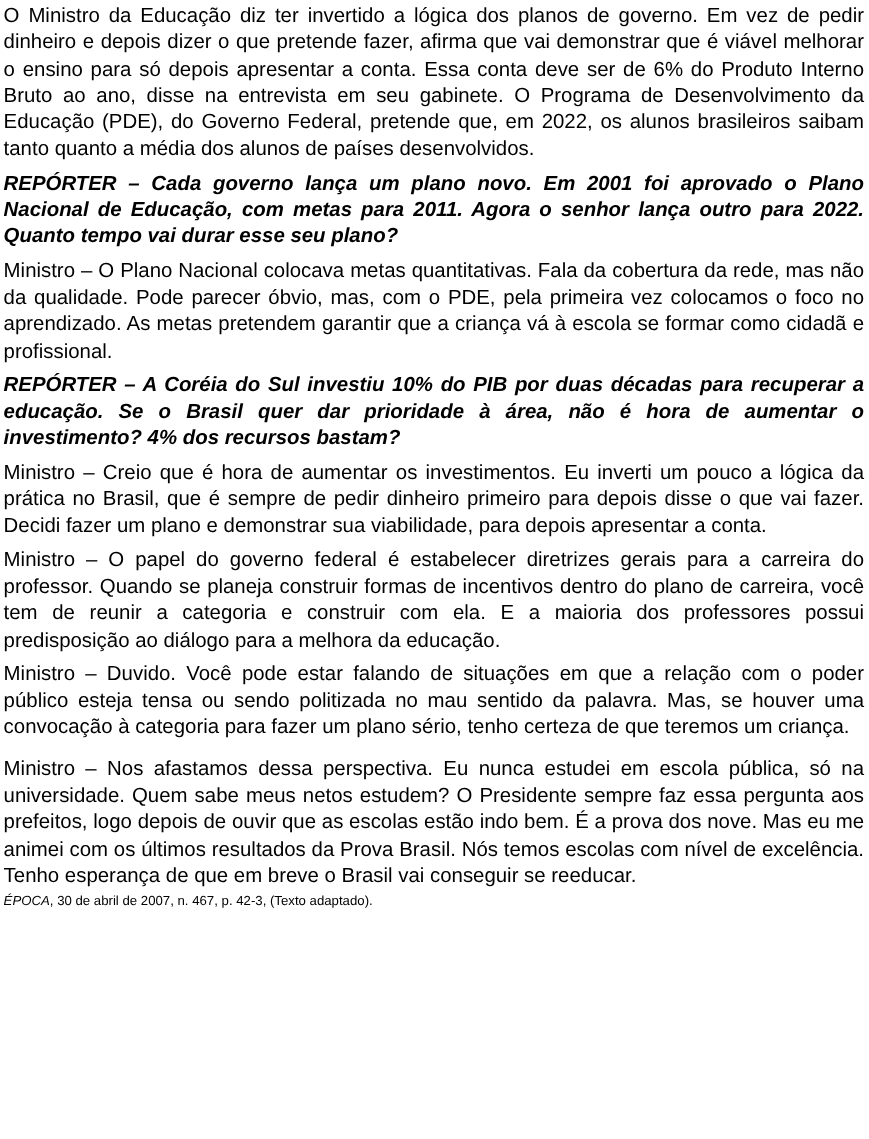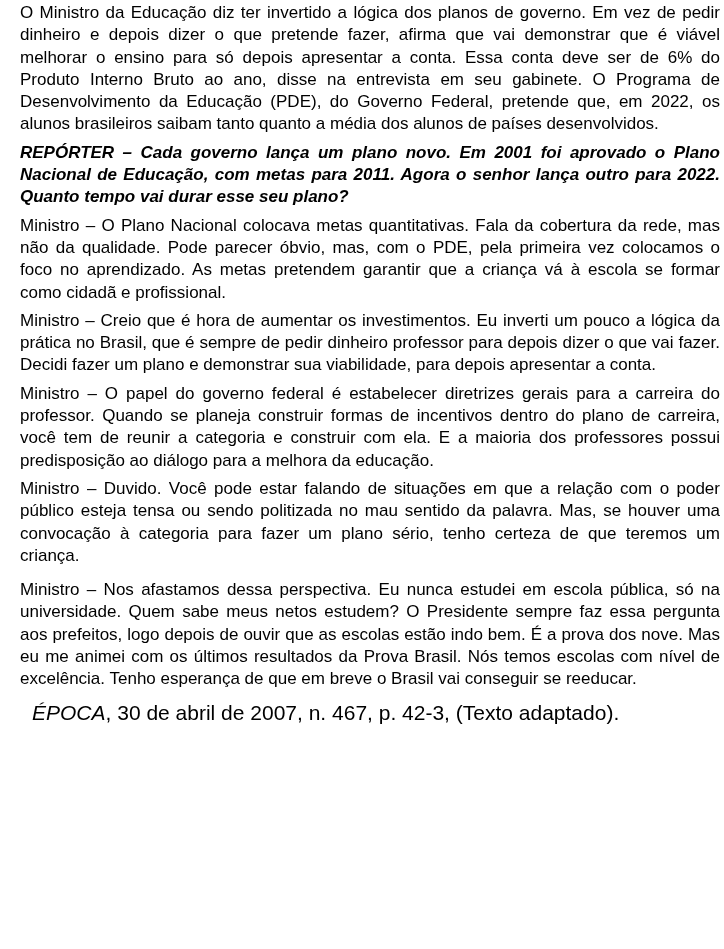--- a/index.html
+++ b/index.html
@@ -8,61 +8,62 @@
     background: #ffffff;
   }
   body {
     width: 724px;
     min-height: 949px;
     color: #000000;
   }
   .doc {
     box-sizing: border-box;
     width: 724px;
-    padding: 2px 4px 6px 20px;
+    padding: 2px 4px 6px 3px;
     font-family: "Liberation Sans", sans-serif;
     font-size: 17px;
     line-height: 22.3px;
     text-align: justify;
     color: #000000;
   }
   .para {
     margin: 0 0 6px 0;
   }
   .para.question {
     font-weight: bold;
     font-style: italic;
   }
   .para.last-answer {
     margin-bottom: 0;
     margin-top: 12px;
   }
   .source-line {
-    margin: 12px;
-    font-size: 21px;
+    margin: 0;
+    font-size: 11px;
     line-height: 20px;
     text-align: left;
   }
   .source-line em {
     font-style: italic;
   }
 </style>
 </head>
 <body>
 
 <main class="doc">
 
   <p class="para">O Ministro da Educação diz ter invertido a lógica dos planos de governo. Em vez de pedir dinheiro e depois dizer o que pretende fazer, afirma que vai demonstrar que é viável melhorar o ensino para só depois apresentar a conta. Essa conta deve ser de 6% do Produto Interno Bruto ao ano, disse na entrevista em seu gabinete. O Programa de Desenvolvimento da Educação (PDE), do Governo Federal, pretende que, em 2022, os alunos brasileiros saibam tanto quanto a média dos alunos de países desenvolvidos.</p>
 
   <p class="para question">REPÓRTER – Cada governo lança um plano novo. Em 2001 foi aprovado o Plano Nacional de Educação, com metas para 2011. Agora o senhor lança outro para 2022. Quanto tempo vai durar esse seu plano?</p>
 
   <p class="para">Ministro – O Plano Nacional colocava metas quantitativas. Fala da cobertura da rede, mas não da qualidade. Pode parecer óbvio, mas, com o PDE, pela primeira vez colocamos o foco no aprendizado. As metas pretendem garantir que a criança vá à escola se formar como cidadã e profissional.</p>
 
+  <p class="para question">REPÓRTER – A Coréia do Sul investiu 10% do PIB por duas décadas para recuperar a educação. Se o Brasil quer dar prioridade à área, não é hora de aumentar o investimento? 4% dos recursos bastam?</p>
 
-  <p class="para">Ministro – Creio que é hora de aumentar os investimentos. Eu inverti um pouco a lógica da prática no Brasil, que é sempre de pedir dinheiro professor para depois dizer o que vai fazer. Decidi fazer um plano e demonstrar sua viabilidade, para depois apresentar a conta.</p>
+  <p class="para">Ministro – Creio que é hora de aumentar os investimentos. Eu inverti um pouco a lógica da prática no Brasil, que é sempre de pedir dinheiro primeiro para depois disse o que vai fazer. Decidi fazer um plano e demonstrar sua viabilidade, para depois apresentar a conta.</p>
 
 
   <p class="para">Ministro – O papel do governo federal é estabelecer diretrizes gerais para a carreira do professor. Quando se planeja construir formas de incentivos dentro do plano de carreira, você tem de reunir a categoria e construir com ela. E a maioria dos professores possui predisposição ao diálogo para a melhora da educação.</p>
 
 
   <p class="para">Ministro – Duvido. Você pode estar falando de situações em que a relação com o poder público esteja tensa ou sendo politizada no mau sentido da palavra. Mas, se houver uma convocação à categoria para fazer um plano sério, tenho certeza de que teremos um criança.</p>
 
 
   <p class="para last-answer">Ministro – Nos afastamos dessa perspectiva. Eu nunca estudei em escola pública, só na universidade. Quem sabe meus netos estudem? O Presidente sempre faz essa pergunta aos prefeitos, logo depois de ouvir que as escolas estão indo bem. É a prova dos nove. Mas eu me animei com os últimos resultados da Prova Brasil. Nós temos escolas com nível de excelência. Tenho esperança de que em breve o Brasil vai conseguir se reeducar.</p>
 

